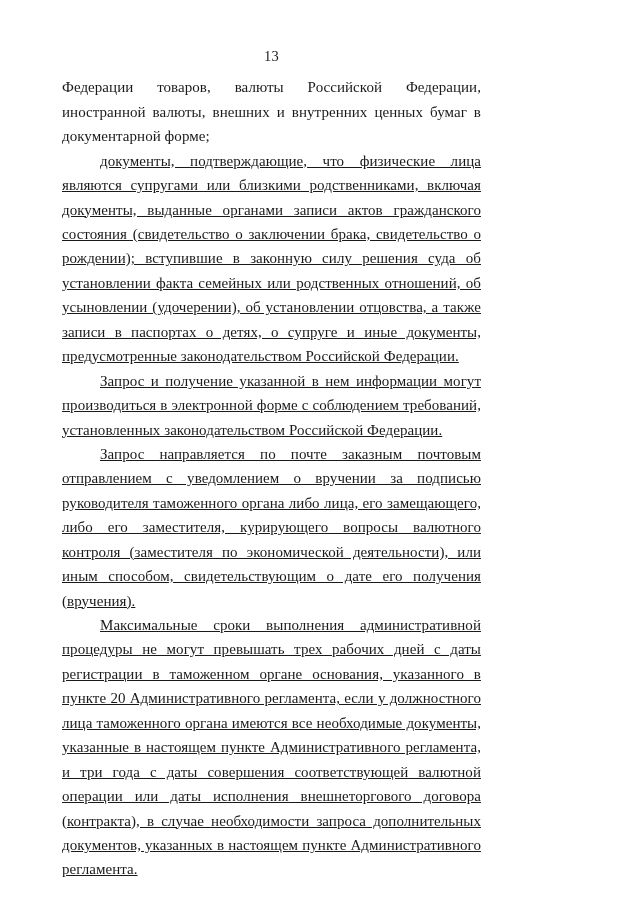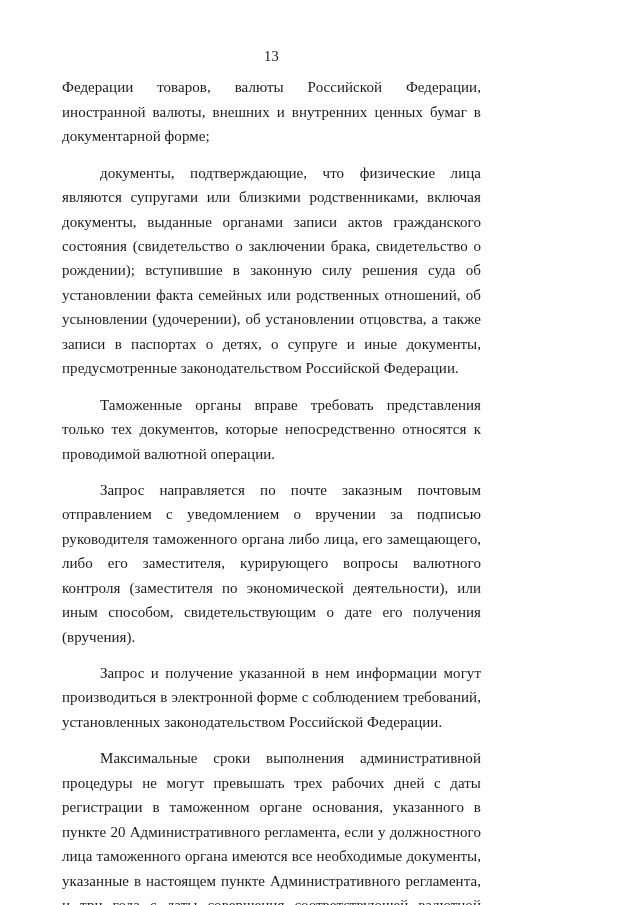--- a/index.html
+++ b/index.html
@@ -31,41 +31,41 @@
   }
   .body-text {
     font-size: 15px;
     line-height: 1.63;
     text-align: justify;
     text-justify: inter-word;
     margin: 0;
     letter-spacing: 0.05px;
   }
   .body-text + .body-text {
-    margin-top: 12px;
+    margin-top: 0px;
+    text-decoration: underline;
   }
   .indent {
     text-indent: 38px;
   }
   .no-indent {
     text-indent: 0;
   }
 </style>
 </head>
 <body>
 
 <div class="page">
 
   <div class="page-number">13</div>
 
   <p class="body-text no-indent">Федерации товаров, валюты Российской Федерации, иностранной валюты, внешних и внутренних ценных бумаг в документарной форме;</p>
 
   <p class="body-text indent">документы, подтверждающие, что физические лица являются супругами или близкими родственниками, включая документы, выданные органами записи актов гражданского состояния (свидетельство о заключении брака, свидетельство о рождении); вступившие в законную силу решения суда об установлении факта семейных или родственных отношений, об усыновлении (удочерении), об установлении отцовства, а также записи в паспортах о детях, о супруге и иные документы, предусмотренные законодательством Российской Федерации.</p>
 
-  <p class="body-text indent">Таможенные органы вправе требовать представления только тех документов, которые непосредственно относятся к проводимой валютной операции.</p>
+
+  <p class="body-text indent">Запрос и получение указанной в нем информации могут производиться в электронной форме с соблюдением требований, установленных законодательством Российской Федерации.</p>
 
   <p class="body-text indent">Запрос направляется по почте заказным почтовым отправлением с уведомлением о вручении за подписью руководителя таможенного органа либо лица, его замещающего, либо его заместителя, курирующего вопросы валютного контроля (заместителя по экономической деятельности), или иным способом, свидетельствующим о дате его получения (вручения).</p>
-
-  <p class="body-text indent">Запрос и получение указанной в нем информации могут производиться в электронной форме с соблюдением требований, установленных законодательством Российской Федерации.</p>
 
   <p class="body-text indent">Максимальные сроки выполнения административной процедуры не могут превышать трех рабочих дней с даты регистрации в таможенном органе основания, указанного в пункте 20 Административного регламента, если у должностного лица таможенного органа имеются все необходимые документы, указанные в настоящем пункте Административного регламента, и три года с даты совершения соответствующей валютной операции или даты исполнения внешнеторгового договора (контракта), в случае необходимости запроса дополнительных документов, указанных в настоящем пункте Административного регламента.</p>
 
 </div>
 
 </body></html>

